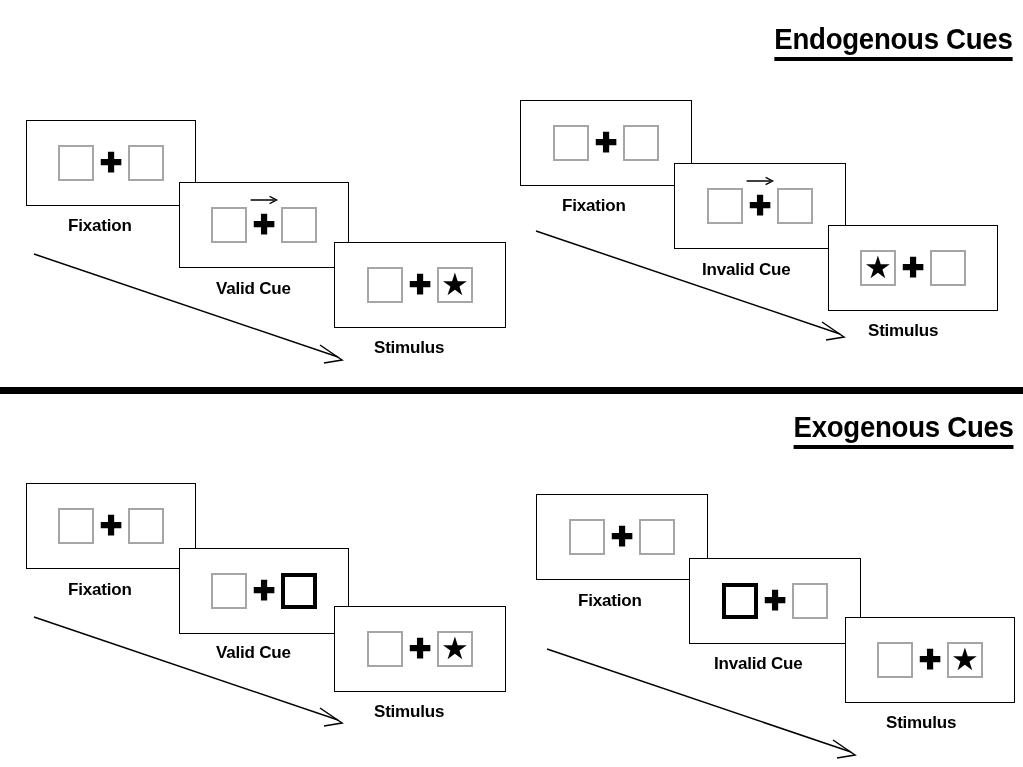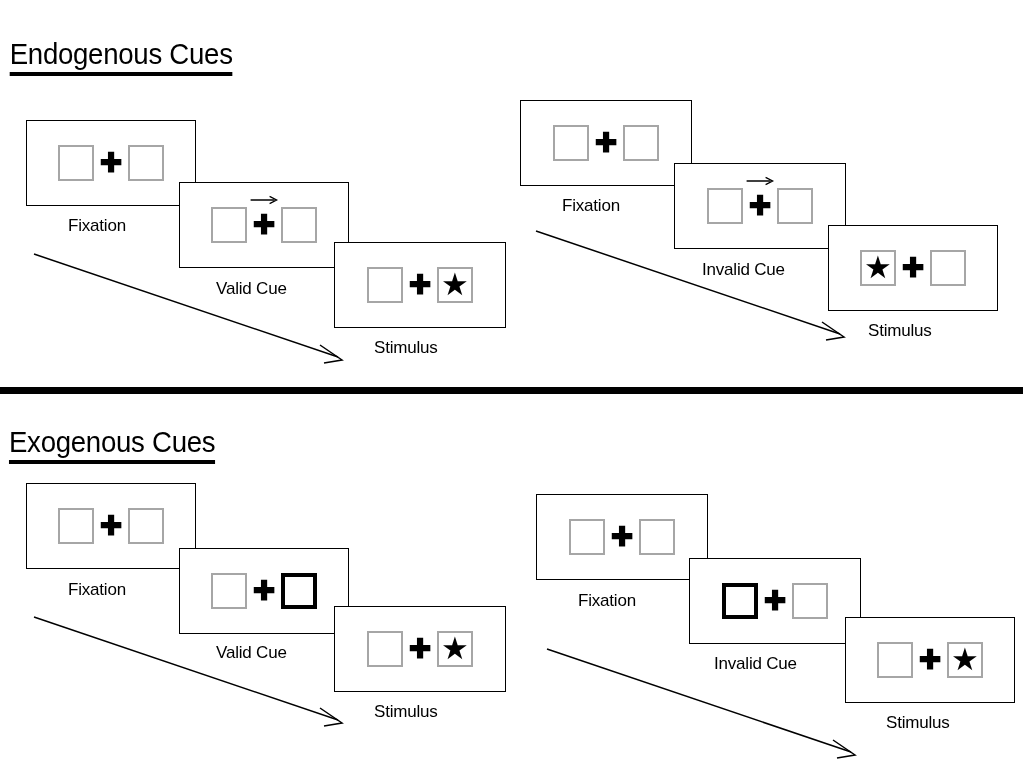--- a/index.html
+++ b/index.html
@@ -13,26 +13,25 @@
     position: relative;
     overflow: hidden;
     font-family: "Liberation Sans", sans-serif;
     color: #000000;
   }
 
   
   .section-title {
     position: absolute;
     width: 100%;
-    text-align: left;
-    font-weight: normal;
+    text-align: right;
+    font-weight: bold;
     font-size: 30px;
     letter-spacing: -0.3px;
     color: #000;
-    margin-top: 15px;
   }
   .section-title .title-text {
     display: inline-block;
     border-bottom: 4px solid #000;
     padding-bottom: 1px;
     transform: scaleX(0.92);
   }
 
   
   .divider {
@@ -107,21 +106,21 @@
     top: -17px;
     left: 50%;
     transform: translateX(-48%);
     width: 30px;
     height: 10px;
   }
 
   
   .caption {
     position: absolute;
-    font-weight: normal;
+    font-weight: bold;
     font-size: 17px;
     letter-spacing: -0.2px;
     white-space: nowrap;
     color: #000;
   }
 
   
   .time-arrow {
     position: absolute;
     pointer-events: none;

